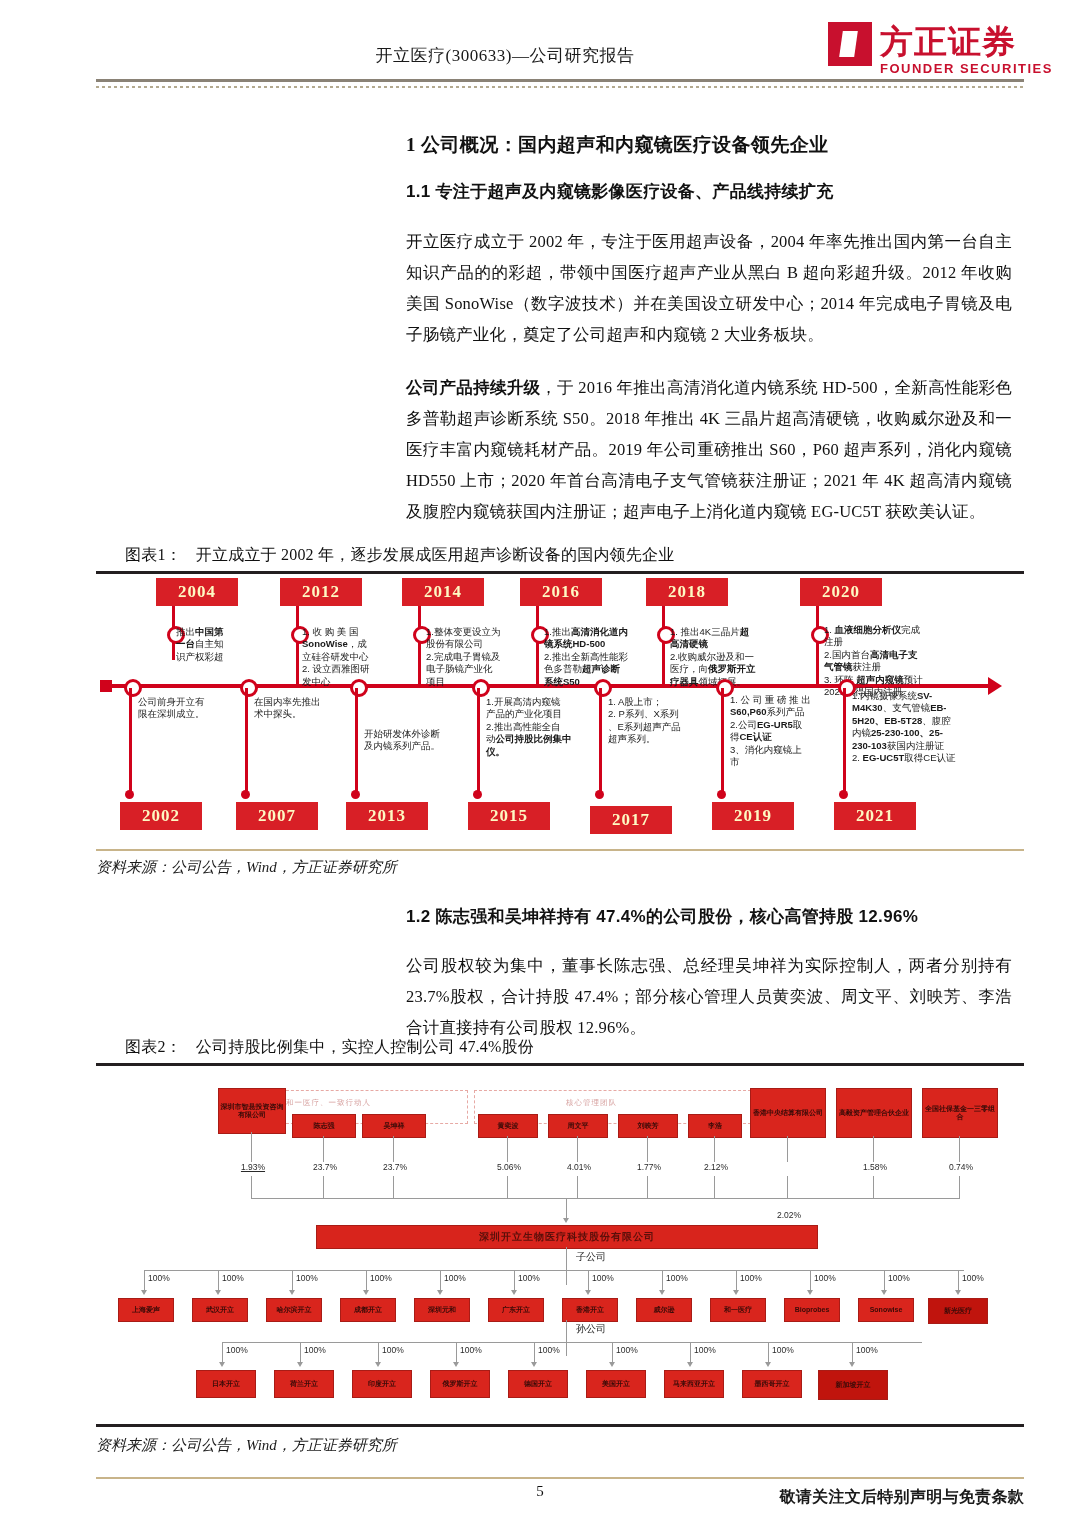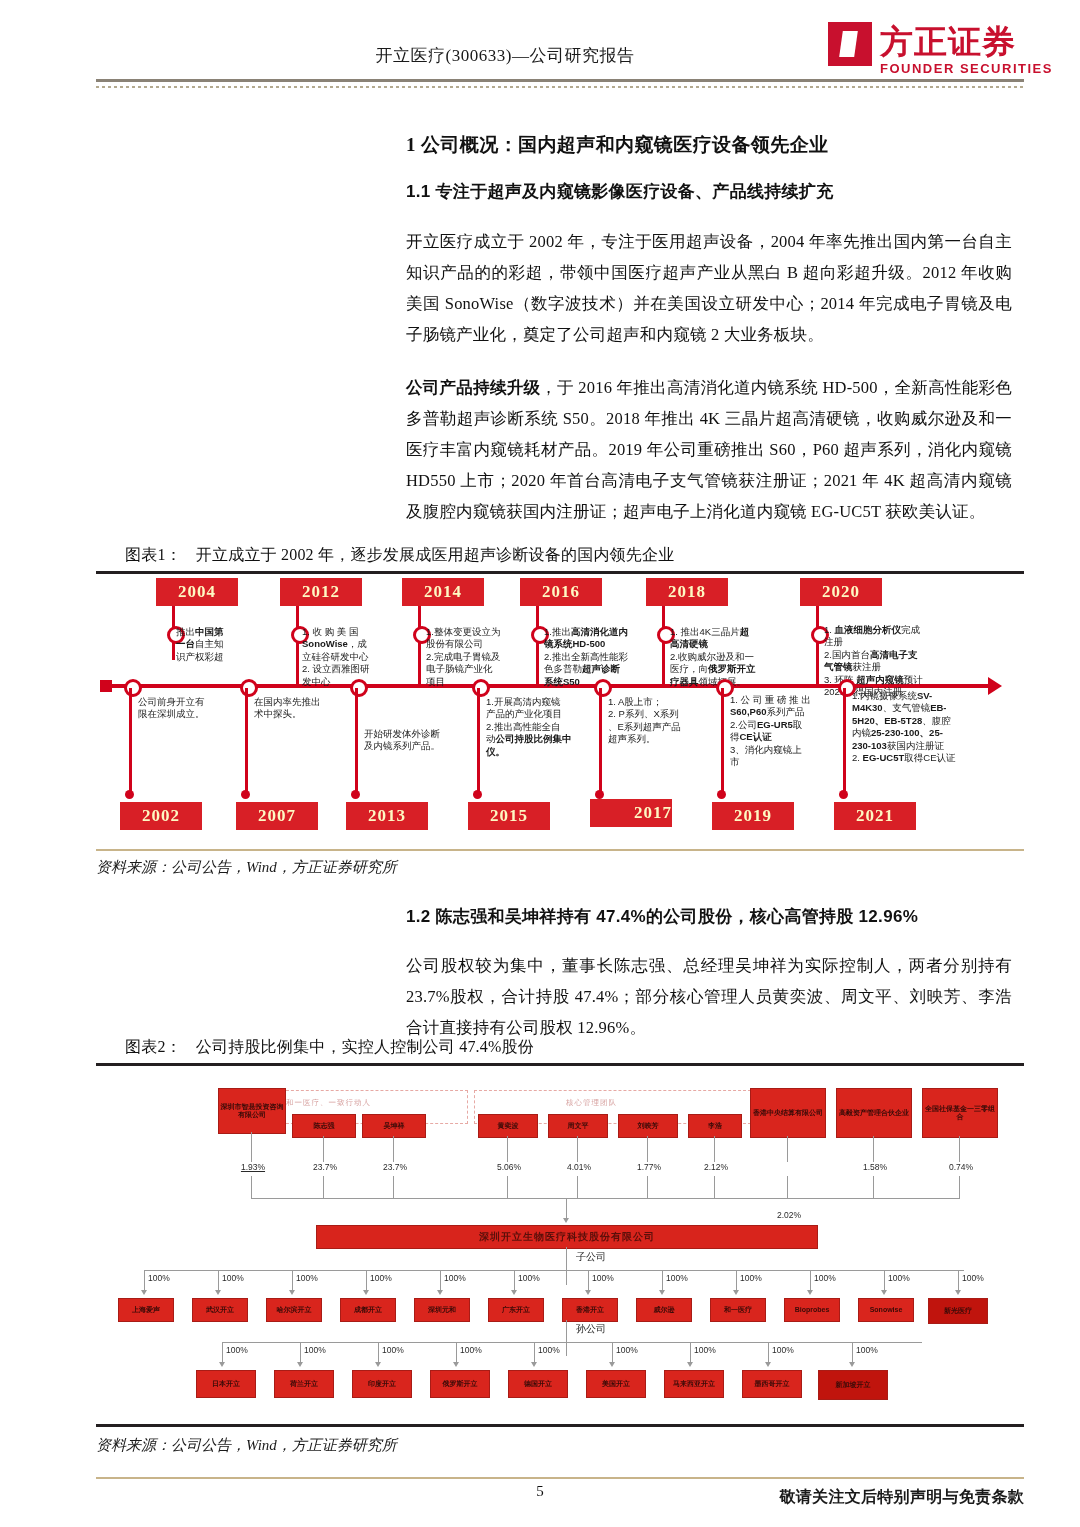--- a/index.html
+++ b/index.html
@@ -278,21 +278,21 @@
       <div><span>1.开展高清内窥镜</span></div>
       <div><span>产品的产业化项目</span></div>
       <div><span>2.推出高性能全自</span></div>
       <div><span>动</span><b>公司持股比例集中</b></div>
       <div><b>仪。</b></div>
     </div>
 
     <div class="node" style="left:498px;top:101px;"></div>
     <div class="stem" style="left:503px;top:110px;height:106px;"></div>
     <div class="dotsm" style="left:499px;top:212px;"></div>
-    <div class="ybox" style="left:470px;top:221px;text-align:right;">2017</div>
+    <div class="ybox" style="left:470px;top:228px;">2017</div>
     <div class="tltxt" style="left:512px;top:118px;width:92px;">
       <div><span>1. A股上市；</span></div>
       <div><span>2. P系列、X系列</span></div>
       <div><span>、E系列超声产品</span></div>
       <div><span>超声系列。</span></div>
     </div>
 
     <div class="node" style="left:620px;top:101px;"></div>
     <div class="stem" style="left:625px;top:110px;height:106px;"></div>
     <div class="dotsm" style="left:621px;top:212px;"></div>

